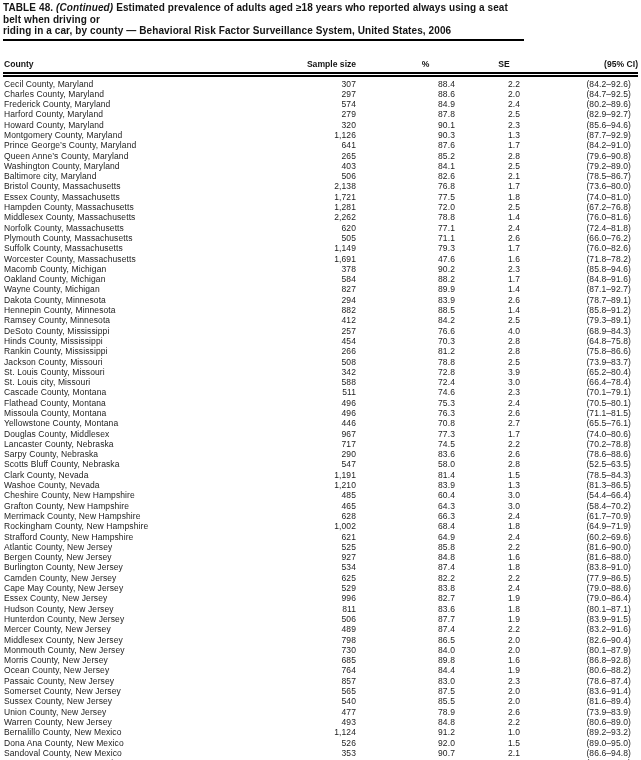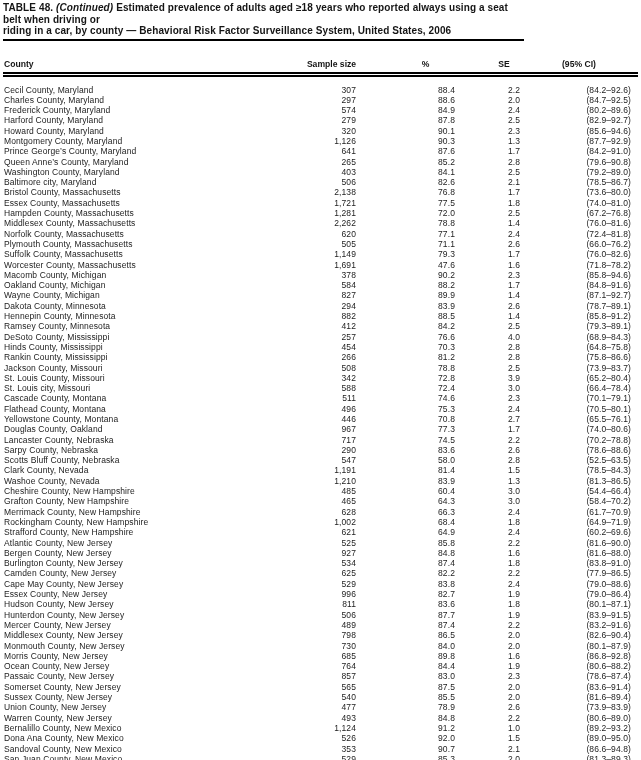--- a/index.html
+++ b/index.html
@@ -29,28 +29,28 @@
     font-size:8.6px; font-weight:bold; color:#151515;
     padding-top:3px; padding-bottom:3px;
     border-bottom:5px double #000;
     vertical-align:bottom; line-height:9px;
     white-space:nowrap; overflow:hidden;
   }
   thead th.h-county { text-align:left; padding-left:1px; }
   thead th.h-sample { text-align:center; }
   thead th.h-pct    { text-align:center; padding-left:25px; }
   thead th.h-se     { text-align:center; padding-left:30px; }
-  thead th.h-ci     { text-align:left; padding-left:42px; }
+  thead th.h-ci     { text-align:right; padding-left:42px; }
   tbody { border-top:2.5px solid transparent; }
   tbody td {
     font-size:8.5px; line-height:10.3px; height:10.3px;
     color:#1c1c1c; white-space:nowrap; overflow:hidden;
     letter-spacing:0.1px;
   }
-  tbody tr:first-child td { padding-top:8px; }
+  tbody tr:first-child td { padding-top:2px; }
   td.county { text-align:left;  padding-left:1px; }
   td.sample { text-align:right; padding-right:12px; }
   td.pct    { text-align:right; padding-right:3px; }
   td.se     { text-align:right; padding-right:0; }
   td.ci     { text-align:right; padding-right:7px; }
 </style>
 </head>
 <body>
 
 <div class="page">
@@ -300,28 +300,35 @@
           <td class="ci">(70.1–79.1)</td>
         </tr>
         <tr>
           <td class="county">Flathead County, Montana</td>
           <td class="sample">496</td>
           <td class="pct">75.3</td>
           <td class="se">2.4</td>
           <td class="ci">(70.5–80.1)</td>
         </tr>
         <tr>
+          <td class="county">Missoula County, Montana</td>
+          <td class="sample">496</td>
+          <td class="pct">76.3</td>
+          <td class="se">2.6</td>
+          <td class="ci">(71.1–81.5)</td>
+        </tr>
+        <tr>
           <td class="county">Yellowstone County, Montana</td>
           <td class="sample">446</td>
           <td class="pct">70.8</td>
           <td class="se">2.7</td>
           <td class="ci">(65.5–76.1)</td>
         </tr>
         <tr>
-          <td class="county">Douglas County, Oakland</td>
+          <td class="county">Douglas County, Middlesex</td>
           <td class="sample">967</td>
           <td class="pct">77.3</td>
           <td class="se">1.7</td>
           <td class="ci">(74.0–80.6)</td>
         </tr>
         <tr>
           <td class="county">Lancaster County, Nebraska</td>
           <td class="sample">717</td>
           <td class="pct">74.5</td>
           <td class="se">2.2</td>

